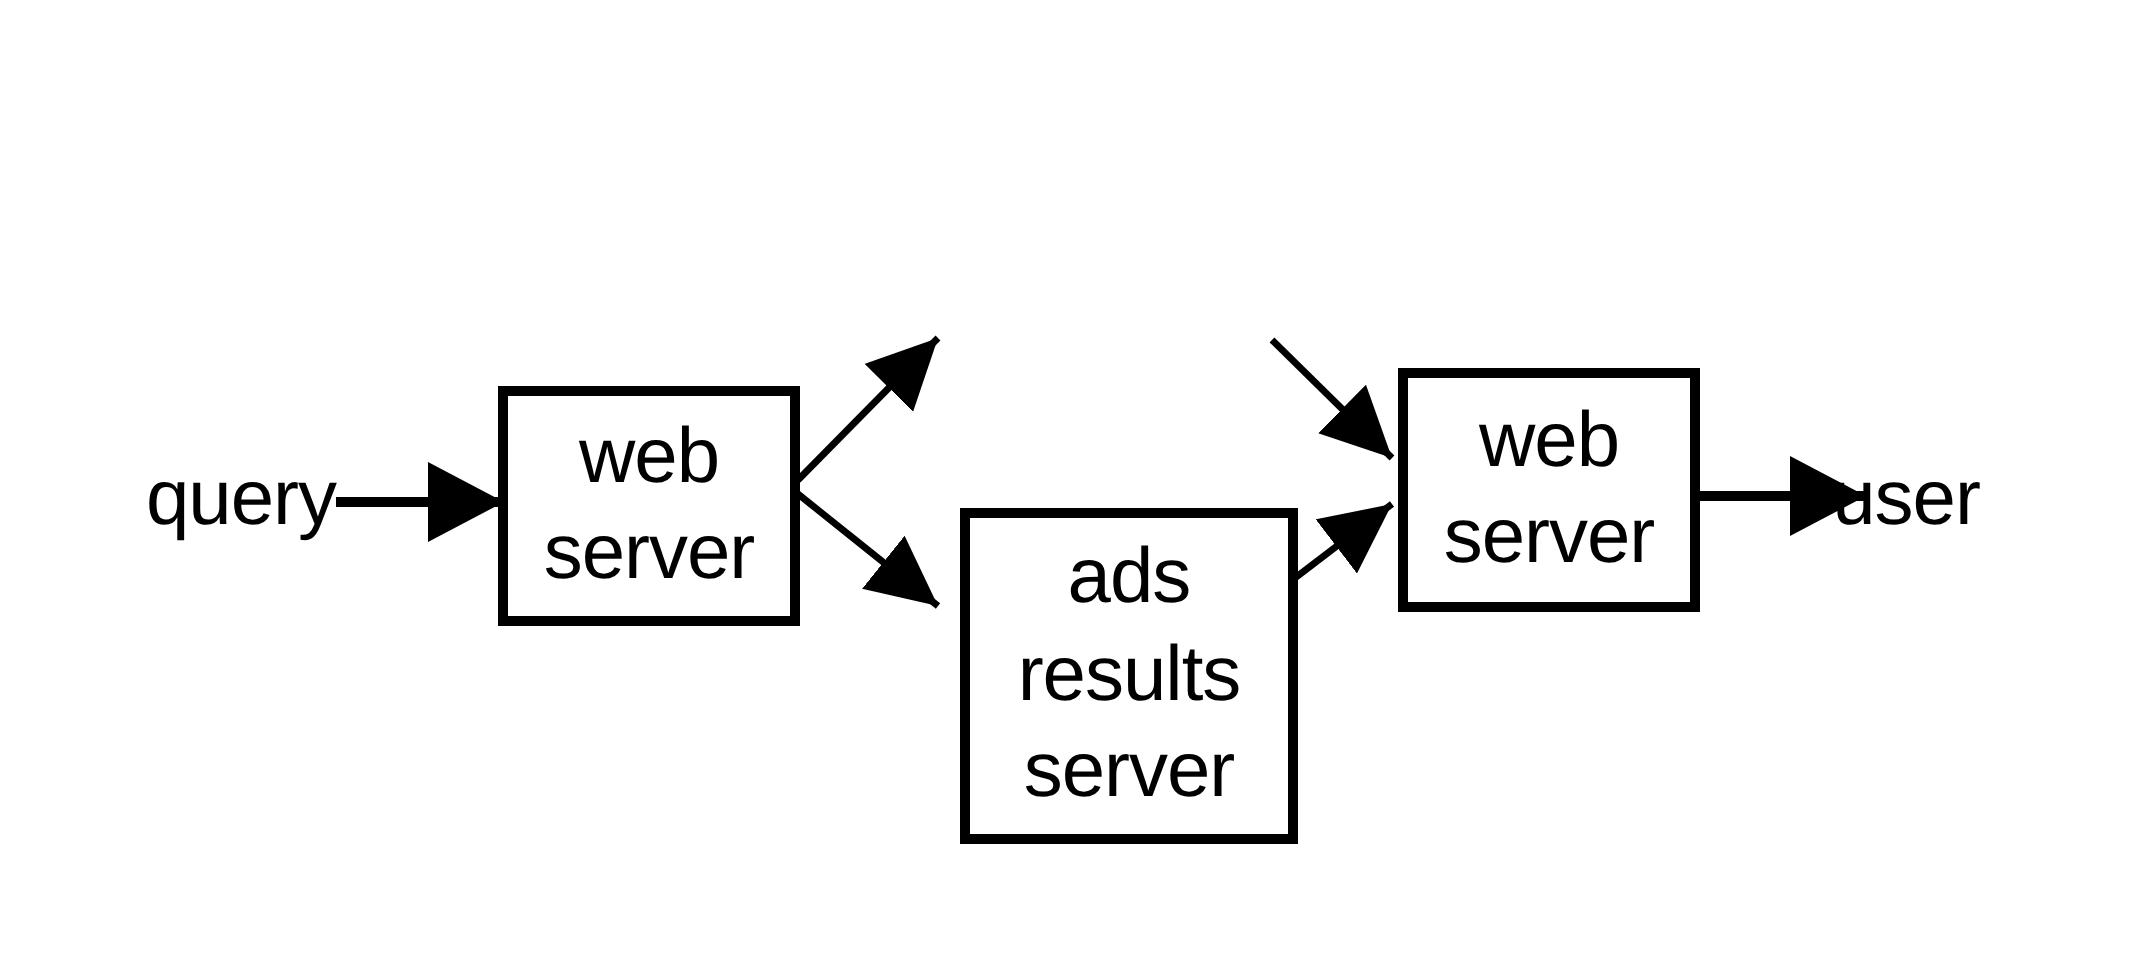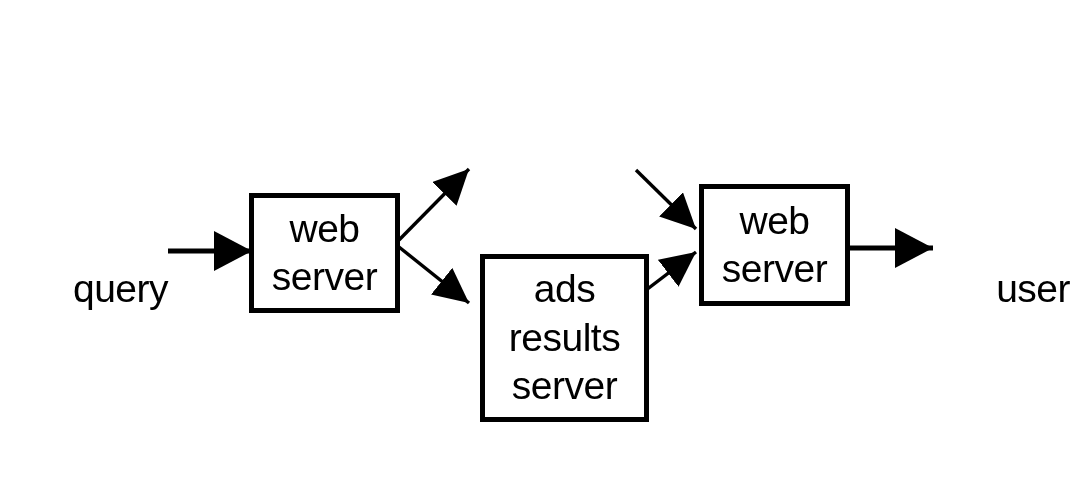--- a/index.html
+++ b/index.html
@@ -42,24 +42,23 @@
   .node-front-web-server  { left: 249px; top: 193px; width: 151px; height: 120px; }
   .node-search-results    { left: 471px; top:  58px; width: 166px; height: 165px; }
   .node-ads-results       { left: 480px; top: 254px; width: 169px; height: 168px; justify-content: flex-end; }
   .node-back-web-server   { left: 699px; top: 184px; width: 151px; height: 122px; }
   .io-label {
     position: absolute;
     font-size: 39px;
     line-height: 42px;
     letter-spacing: -0.5px;
     white-space: nowrap;
-    margin-top: 39px;
   }
   .io-label.query { left: 38px;  top: 229px; width: 130px; text-align: right; }
-  .io-label.user  { left: 940px; top: 229px; width: 130px; text-align: right; }
+  .io-label.user  { left: 888px; top: 229px; width: 130px; text-align: center; }
 </style>
 </head>
 <body>
 
 <div class="canvas" style="--bg: #ffffff; --stroke: #000000; --ink: #000000;">
 
   <svg class="arrow-layer" viewBox="0 0 1077 480" xmlns="http://www.w3.org/2000/svg">
     <defs>
       <marker id="ah-big" markerUnits="userSpaceOnUse" markerWidth="40" markerHeight="42" refX="38" refY="20" orient="auto">
         <path d="M0,0 L38,20 L0,40 Z" fill="#000000"></path>

